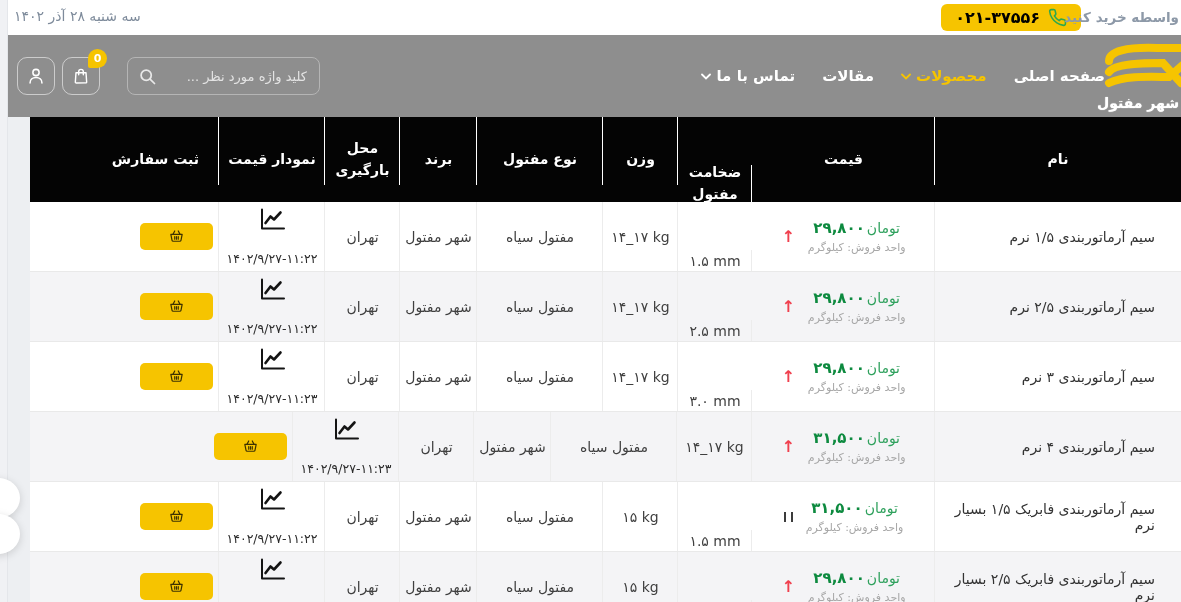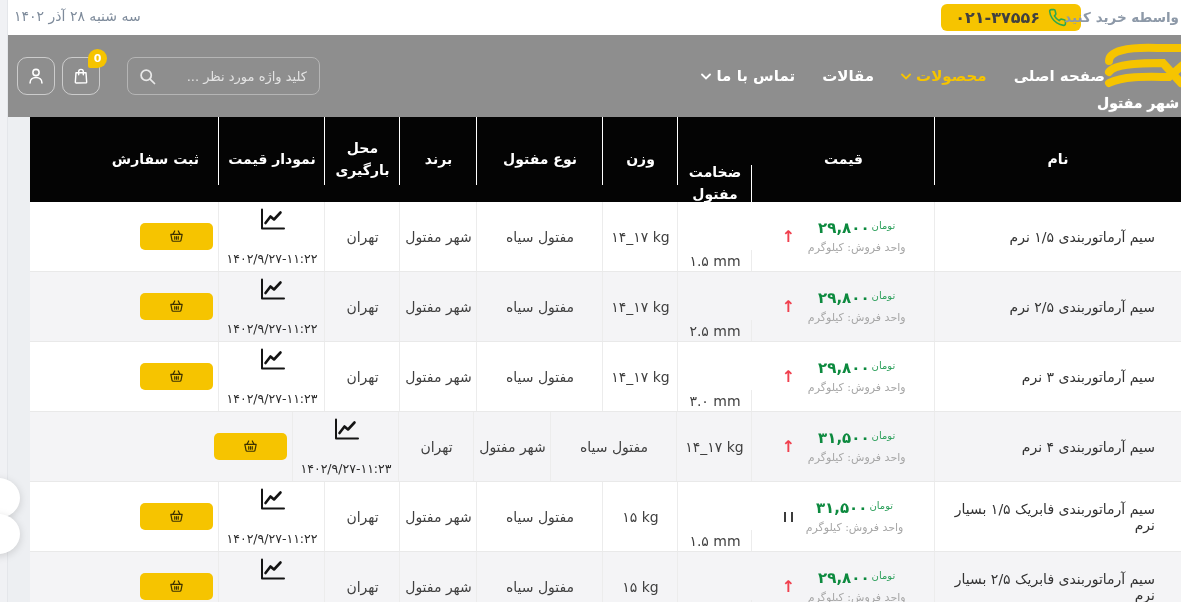--- a/index.html
+++ b/index.html
@@ -13,21 +13,21 @@
   
   .topbar { position:relative; height:35px; background:#ffffff; width:1181px; }
   .topbar-date { position:absolute; left:14px; top:8px; font-size:14px; color:#7e8b9b; direction:rtl; }
   .topbar-cta  { position:absolute; right:2px; top:9px; font-size:13.5px; color:#8d99a8; white-space:nowrap;font-weight:bold; }
   .phone-badge {
     position:absolute; right:100px; top:4px; height:27px;
     background:#f6c400; border-radius:6px;
     display:flex; align-items:center; gap:8px; padding:0 14px;
     direction:ltr; cursor:pointer;
   }
-  .phone-number { font-size:16px; font-weight:bold; color:#404040; letter-spacing:.5px; }
+  .phone-number { font-size:16px; font-weight:bold; color:#000000; letter-spacing:.5px; }
   
   .navbar { position:relative; height:82px; background:#8e8e8e; width:1181px; }
   .icon-btn {
     position:absolute; top:22px; width:38px; height:38px;
     border:1px solid rgba(255,255,255,.55); border-radius:10px;
     background:transparent; display:flex; align-items:center; justify-content:center;
     cursor:pointer;
   }
   .btn-user { left:17px; }
   .btn-cart { left:62px; }
@@ -92,21 +92,21 @@
   .td.c0 { justify-content:flex-start; padding-right:26px; color:#333; cursor:pointer; }
   .th.c8 { justify-content:flex-start; padding-right:20px; }
   .td.c8 { justify-content:flex-start; padding-right:6px; }
   
   .td.c1 { direction:ltr; gap:13px; }
   .trend-up { color:#f0404e; font-size:16px; font-weight:bold; line-height:1; }
   .flat-bars { display:inline-block; width:9px; height:10px; border-left:2.5px solid #3c3c3c; border-right:2.5px solid #3c3c3c; }
   .price-block { display:flex; flex-direction:column; align-items:center; }
   .price-line { display:flex; direction:ltr; align-items:flex-start; }
   .price-num { font-size:15px; font-weight:bold; color:#0d8a3f; }
-  .price-cur { font-size:10px; color:#2fa15d; margin-left:2px; padding-top:1px; }
+  .price-cur { font-size:14px; color:#2fa15d; margin-left:2px; padding-top:1px; }
   .price-unit { font-size:11px; color:#a7a7a7; margin-top:4px; direction:rtl; }
   
   .td.c7 { flex-direction:column; gap:20px; }
   .chart-ico { cursor:pointer; line-height:0; }
   .chart-date { font-size:12.5px; color:#2b2b2b; direction:ltr; }
   
   .order-btn {
     width:73px; height:27px; background:#f6c400; border:none; border-radius:5px;
     display:flex; align-items:center; justify-content:center; cursor:pointer;
   }

